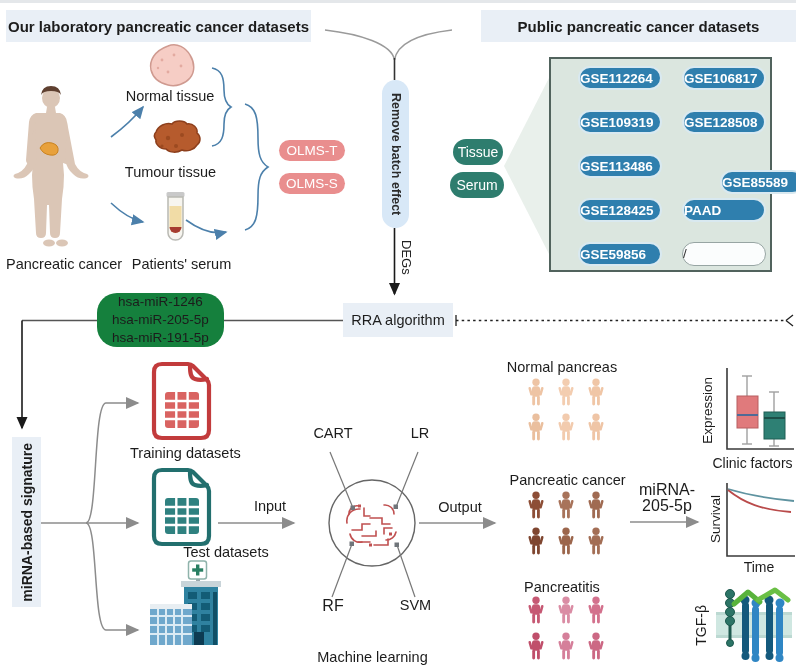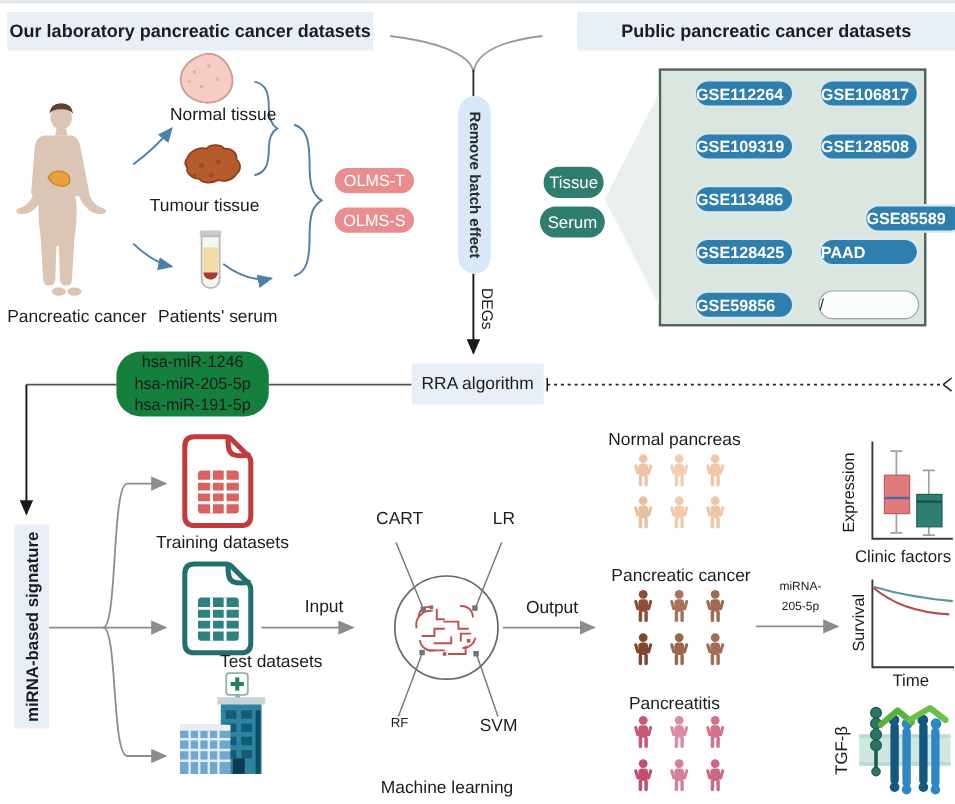--- a/index.html
+++ b/index.html
@@ -294,21 +294,21 @@
     </g>
   </svg>
 
   <div class="hdr flexc" style="left:6px;top:10px;width:305px;height:32px;">
     <span>Our laboratory pancreatic cancer datasets</span>
     </div>
   <div class="hdr flexc" style="left:481px;top:10px;width:315px;height:32px;">
     <span>Public pancreatic cancer datasets</span>
     </div>
 
-  <div class="lbl" style="left:120px;top:88px;width:100px;font-size:14.5px;margin-left:16px;">Normal tissue</div>
+  <div class="lbl" style="left:120px;top:88px;width:100px;font-size:14.5px;">Normal tissue</div>
   <div class="lbl" style="left:118px;top:164px;width:105px;font-size:14.5px;">Tumour tissue</div>
   <div class="lbl" style="left:129px;top:256px;width:105px;font-size:14.5px;">Patients' serum</div>
   <div class="lbl" style="left:6px;top:256px;width:112px;font-size:14.5px;">Pancreatic cancer</div>
 
   <div class="pill olms" style="left:279px;top:140px;">OLMS-T</div>
   <div class="pill olms" style="left:279px;top:173px;">OLMS-S</div>
 
   <div class="flexc" style="position:absolute;left:382px;top:80px;width:27px;height:148px;
        background:#d8e8f7;border-radius:14px;">
     <span class="vtext" style="font-size:12.5px;font-weight:600;color:#2b2b2b;">Remove batch effect</span>
@@ -346,29 +346,29 @@
   </div>
 
   <div class="lbl" style="left:130px;top:445px;width:100px;font-size:14.5px;">Training datasets</div>
   <div class="lbl" style="left:131px;top:544px;width:100px;font-size:14.5px;margin-left:45px;">Test datasets</div>
 
   <div class="lbl" style="left:245px;top:498px;width:50px;font-size:14.5px;">Input</div>
   <div class="lbl" style="left:434px;top:499px;width:52px;font-size:14.5px;">Output</div>
 
   <div class="lbl" style="left:310px;top:425px;width:46px;font-size:14.5px;">CART</div>
   <div class="lbl" style="left:400px;top:425px;width:40px;font-size:14.5px;">LR</div>
-  <div class="lbl" style="left:313px;top:597px;width:40px;font-size:11px;">RF</div>
+  <div class="lbl" style="left:313px;top:597px;width:40px;font-size:16px;">RF</div>
   <div class="lbl" style="left:393px;top:597px;width:45px;font-size:14.5px;">SVM</div>
   <div class="lbl" style="left:310px;top:649px;width:125px;font-size:14.5px;">Machine learning</div>
 
   <div class="lbl" style="left:502px;top:359px;width:120px;font-size:14.5px;">Normal pancreas</div>
   <div class="lbl" style="left:500px;top:472px;width:135px;font-size:14.5px;">Pancreatic cancer</div>
   <div class="lbl" style="left:502px;top:579px;width:120px;font-size:14.5px;">Pancreatitis</div>
 
-  <div class="lbl" style="left:635px;top:482px;width:64px;font-size:10px;line-height:16px;">
+  <div class="lbl" style="left:635px;top:482px;width:64px;font-size:16px;line-height:16px;">
     <div>miRNA-</div>
     <div>205-5p</div>
   </div>
 
   <div class="flexc" style="position:absolute;left:698px;top:374px;width:18px;height:72px;">
     <span class="vtext up" style="font-size:13.5px;">Expression</span>
     </div>
   <div class="lbl" style="left:705px;top:455px;width:95px;font-size:14px;">Clinic factors</div>
 
   <div class="flexc" style="position:absolute;left:706px;top:488px;width:18px;height:62px;">

